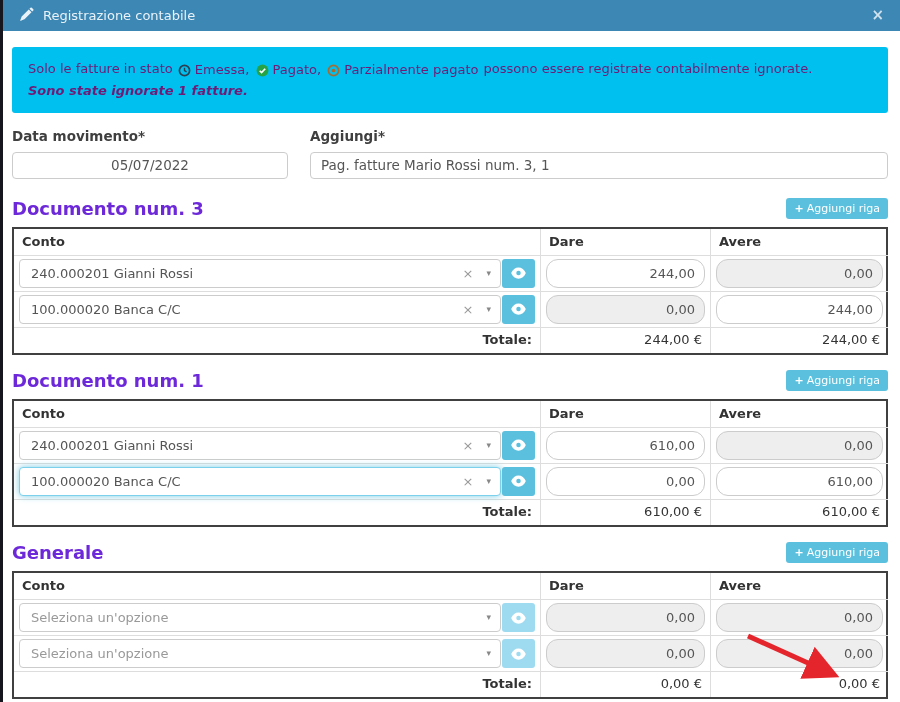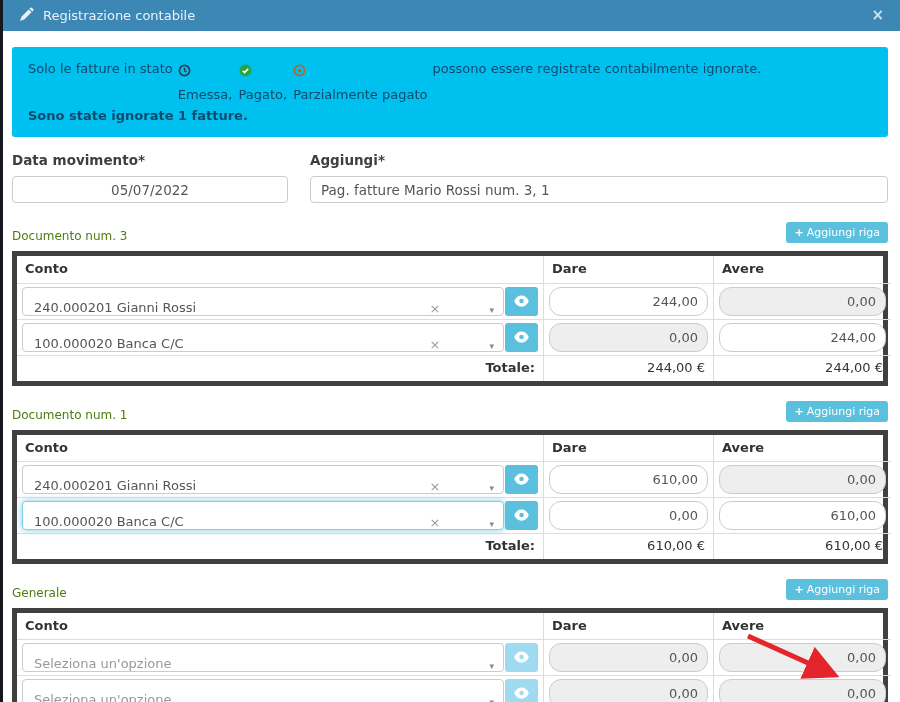--- a/index.html
+++ b/index.html
@@ -15,51 +15,51 @@
   .left-strip { position:absolute; left:0; top:0; width:3px; height:702px; background:#16161f; z-index:60; }
 
   
   .modal-header { height:31px; background:#3d87b4; display:flex; align-items:center; padding:0 16px 0 20px; }
   .modal-title { color:#e9f2f8; font-size:13px; display:flex; align-items:center; gap:9px; }
   .close-btn { margin-left:auto; color:#cfe2ee; font-size:15px; font-weight:bold; line-height:1; cursor:pointer; background:none; border:none; font-family:inherit; }
 
   .modal-body { padding:16px 12px 0 12px; }
 
   
-  .alert { background:#00c0ef; border-radius:3px; color:#0c4a6e; padding:12px 16px 11px; line-height:1.6; margin-bottom:15px; }
-  .alert .line2 { font-weight:bold; }
-  .status { display:inline-flex; gap:4px; margin:0 1px; vertical-align:-1px;flex-direction:column; }
+  .alert { background:#00c0ef; border-radius:3px; color:#701a75; padding:12px 16px 11px; line-height:1.6; margin-bottom:15px; }
+  .alert .line2 { font-weight:bold;font-style:italic; }
+  .status { display:inline-flex; align-items:center; gap:4px; margin:0 1px; vertical-align:-1px; }
   .status svg { vertical-align:middle; }
 
   
   .form-row { display:flex; gap:22px; margin-bottom:19px; }
   .field label { font-weight:bold; font-size:13.5px; display:block; margin-bottom:8px; color:#3f3f3f; }
   .field input { border:1px solid #ccc; border-radius:4px; height:27px; font-size:13.5px; color:#555;
                  padding:4px 10px; width:100%; font-family:inherit; background:#fff; }
   .field.date { width:276px; }
   .field.date input { text-align:center; }
   .field.causale { flex:1; }
 
   
   .section-head { display:flex; justify-content:space-between; align-items:flex-end; margin-bottom:8px; }
-  .section-title { font-size:12px; font-weight:normal; color:#4d7c0f; }
+  .section-title { font-size:18px; font-weight:bold; color:#6d28d9; }
   .btn-add-row { background:#5bc0de; color:#fff; border:none; border-radius:3px; font-size:11px;
                  padding:4px 8px; cursor:pointer; font-family:inherit; display:inline-flex; gap:3px; align-items:center; }
   .btn-add-row .plus { font-weight:bold; }
 
-  .tbl { border:5px solid #404040; margin-bottom:15px; background:#fff; }
+  .tbl { border:2px solid #404040; margin-bottom:15px; background:#fff; }
   .trow { display:grid; grid-template-columns:527px 170px 177px; }
   .trow .cell { border-right:1px solid #ddd; }
   .trow .cell:last-child { border-right:none; }
   .thead .cell { font-weight:bold; font-size:13px; padding:5px 8px; line-height:1.25; border-bottom:1px solid #ddd; }
   .drow .cell { padding:3px 5px; border-bottom:1px solid #ddd; }
 
   .conto-cell { display:flex; align-items:center; }
-  .select { flex:1; border:1px solid #ccc; border-radius:4px; height:29px; display:flex; align-items:flex-end;
-            padding:0 9px 0 11px; font-size:13px; color:#555; background:#fff; cursor:pointer;gap:36px; }
+  .select { flex:1; border:1px solid #ccc; border-radius:4px; height:29px; display:flex; align-items:center;
+            padding:0 9px 0 11px; font-size:13px; color:#555; background:#fff; cursor:pointer; }
   .select .sel-text { flex:1; white-space:nowrap; overflow:hidden; }
   .select.placeholder .sel-text { color:#999; }
   .select .clear { color:#999; font-size:13px; margin-right:13px; line-height:1; }
   .select .caret { color:#888; font-size:9px; line-height:1; }
   .select.focused { border-color:#7cd0ec; box-shadow:0 0 7px rgba(91,192,222,0.8); }
   .eye-btn { width:33px; height:29px; margin-left:1px; background:#5bc0de; border:none; border-radius:3px;
              display:flex; align-items:center; justify-content:center; cursor:pointer; flex:none; }
   .eye-btn.disabled { background:#9fdbf0; cursor:default; }
   .eye-btn .pupil { fill:#5bc0de; }
   .eye-btn.disabled .pupil { fill:#9fdbf0; }

